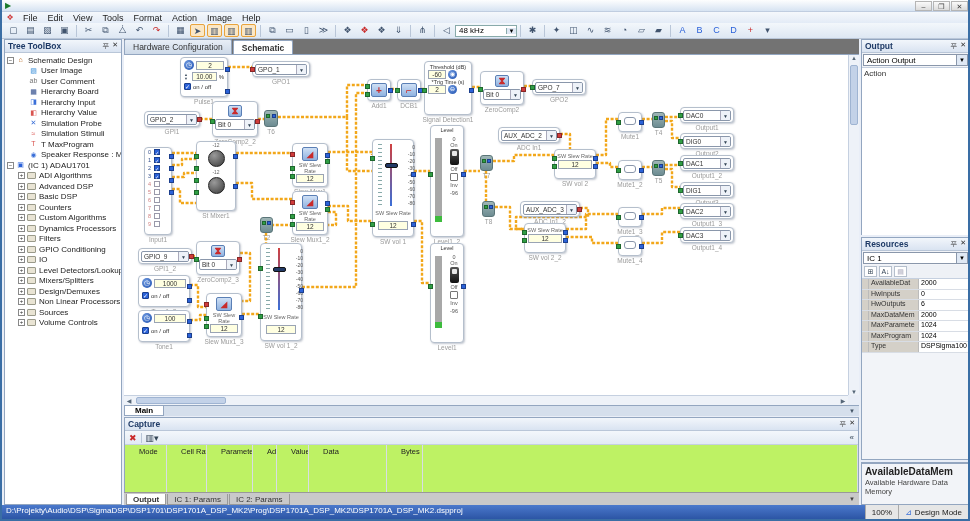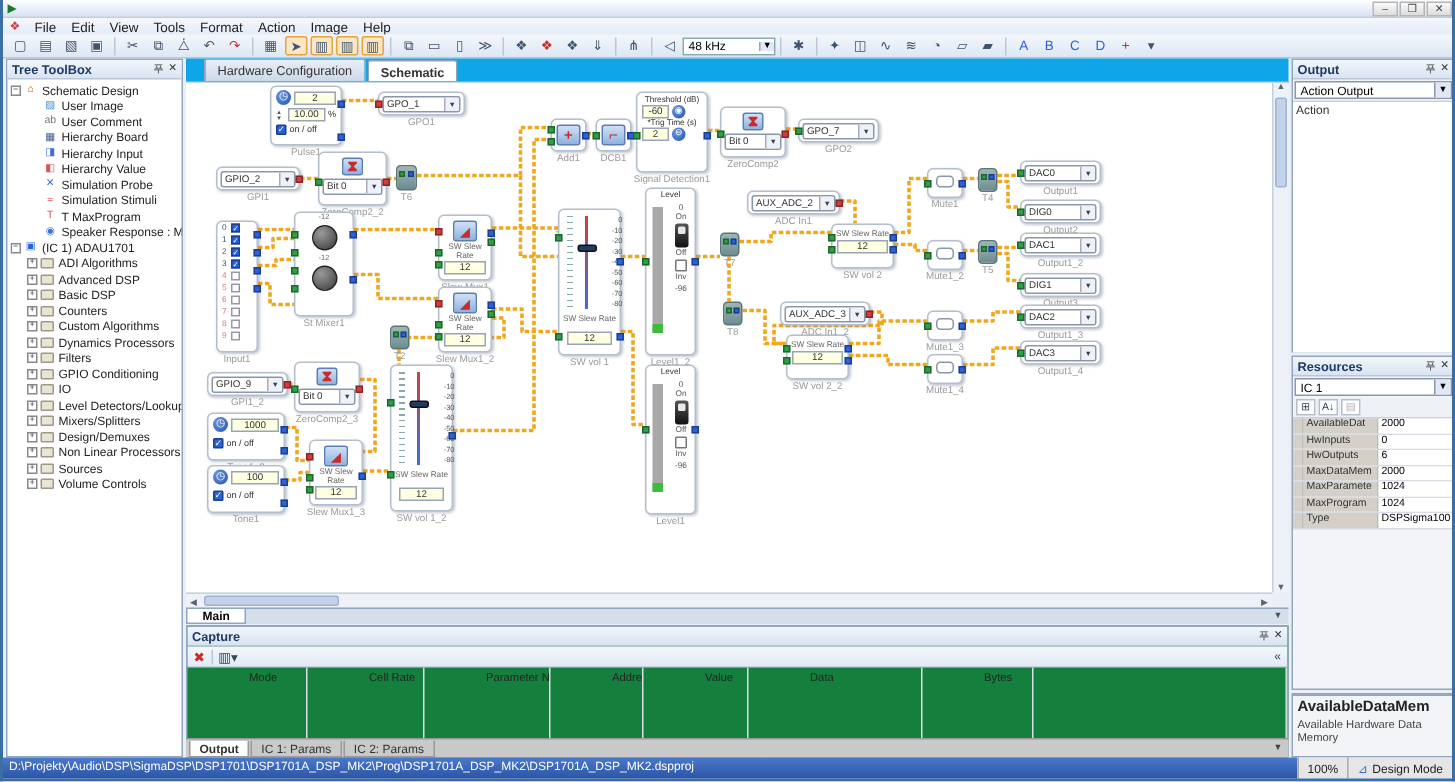--- a/index.html
+++ b/index.html
@@ -26,21 +26,21 @@
   .paneltitle { height:13px; background:linear-gradient(#f2f6fb,#d9e3f1); border-bottom:1px solid #b9c6d8; display:flex; align-items:center; font-size:8.5px; font-weight:bold; color:#1e3a66; padding:0 3px; }
   .paneltitle .pbtns { margin-left:auto; display:flex; gap:3px; font-size:7px; color:#333; font-weight:normal; }
   #tree { font-size:8px; color:#222; padding:2px 0 0 2px; }
   .trow { display:flex; align-items:center; height:10.5px; white-space:nowrap; overflow:hidden; }
   .texp { width:7px; height:7px; border:1px solid #888; background:#fff; font-size:6px; line-height:5px; text-align:center; margin-right:2px; flex:none; color:#333; }
   .tico { width:9px; height:8px; margin-right:3px; flex:none; font-size:7px; line-height:8px; text-align:center; }
   .fold { width:9px; height:7px; background:#e9e4d4; border:1px solid #9a9a8a; border-radius:1px; margin-right:3px; flex:none; }
   .ind1 { margin-left:11px; } .ind2 { margin-left:13px; }
 
   
-  #doctabs { position:absolute; left:122px; top:39px; width:735px; height:16px; background:#0ea5e9; display:flex; align-items:flex-end; padding-left:12px; border-bottom:1px solid #93a6c0; }
+  #doctabs { position:absolute; left:122px; top:39px; width:735px; height:16px; background:#737373; display:flex; align-items:flex-end; padding-left:0; border-bottom:1px solid #93a6c0; }
   .dtab { font-size:8.5px; padding:2px 8px; border:1px solid #93a6c0; border-bottom:none; background:linear-gradient(#e8eef6,#cdd9e8); color:#333; border-radius:2px 2px 0 0; margin-right:1px; }
   .dtab.active { background:#fff; font-weight:bold; height:14px; }
   #canvas { position:absolute; left:122px; top:55px; width:724px; height:340px; background:#fff; overflow:hidden; }
   #vscroll { position:absolute; left:846px; top:55px; width:11px; height:340px; background:#eef2f8; border-left:1px solid #c5d0e0; }
   #hscroll { position:absolute; left:122px; top:395px; width:724px; height:10px; background:#eef2f8; border-top:1px solid #c5d0e0; }
   .thumb { background:#c3d2e8; border:1px solid #9fb4d2; border-radius:2px; position:absolute; }
   .sarr { position:absolute; font-size:6px; color:#567; text-align:center; width:10px; }
   #maintabstrip { position:absolute; left:122px; top:405px; width:735px; height:11px; background:#d5dfec; display:flex; align-items:center; border-top:1px solid #93a6c0; }
   #maintab { font-size:8px; font-weight:bold; background:#fff; border:1px solid #93a6c0; border-top:none; padding:0 10px 1px 10px; height:10px; }
   #maintab-arrow { margin-left:auto; font-size:6px; color:#456; padding-right:4px; }
@@ -94,26 +94,26 @@
   #restoolbar div { width:13px; height:11px; border:1px solid #b5bfcc; background:#fff; font-size:7px; line-height:10px; text-align:center; color:#345; }
   .grow { display:flex; height:10.5px; font-size:7px; border-bottom:1px solid #d8dde5; }
   .grow .gut { width:7px; background:#d4d0c8; border-right:1px solid #bbb; flex:none; }
   .grow .k { width:50px; background:#d4d0c8; color:#333; padding-left:2px; overflow:hidden; white-space:nowrap; border-right:1px solid #bbb; flex:none; }
   .grow .v { flex:1; background:#fff; padding-left:2px; overflow:hidden; white-space:nowrap; }
   #resdetail { position:absolute; left:859px; top:462px; width:109px; height:43px; background:#f2f4f8; border:1px solid #93a6c0; border-top:2px solid #93a6c0; padding:2px 3px; }
   #resdetail .dt { font-size:10px; font-weight:bold; color:#222; }
   #resdetail .dd { font-size:7.5px; color:#444; margin-top:1px; }
 
   
-  #capture { position:absolute; left:122px; top:417px; width:735px; height:88px; background:#15803d; border:1px solid #93a6c0; }
+  #capture { position:absolute; left:122px; top:417px; width:735px; height:88px; background:#bef264; border:1px solid #93a6c0; }
   #captb { height:14px; background:linear-gradient(#f3f7fb,#e2eaf4); border-bottom:1px solid #c5d0e0; display:flex; align-items:center; padding:0 4px; gap:4px; }
   #captb .ci { font-size:9px; line-height:12px; }
   #captb .chev { margin-left:auto; font-size:8px; color:#345; }
   #captable { display:flex; height:48px; font-size:7.5px; color:#222; }
-  #captable .col { border-right:1px solid #d8dde5; padding:2px 0 0 3px; overflow:hidden; white-space:nowrap;margin-left:38px; }
+  #captable .col { border-right:1px solid #d8dde5; padding:2px 0 0 14px; overflow:hidden; white-space:nowrap; }
   #capttabs { position:absolute; left:122px; top:492px; width:735px; height:13px; background:#c9c9c9; display:flex; align-items:center; padding-left:2px; border-top:1px solid #999; }
   .btab { font-size:8px; padding:0 6px; height:11px; line-height:11px; background:#c9c9c9; color:#333; border:1px solid #999; border-top:none; margin-right:1px; }
   .btab.active { background:#fff; font-weight:bold; }
   #capttabs .tarr { margin-left:auto; padding-right:4px; font-size:6px; color:#444; }
 
   
   #statusbar { position:absolute; left:0; top:505px; width:966px; height:14px; display:flex; font-size:8px; }
   #statuspath { flex:1; background:linear-gradient(#4b79cc,#2c55a5); color:#fff; padding:1px 4px; white-space:nowrap; overflow:hidden; }
   .statuscell { background:#e6e6e6; border-left:1px solid #aaa; color:#222; padding:1px 6px; display:flex; align-items:center; gap:3px; }
   #bottomframe { position:absolute; left:0; top:519px; width:966px; height:2px; background:#3a6ea5; }

